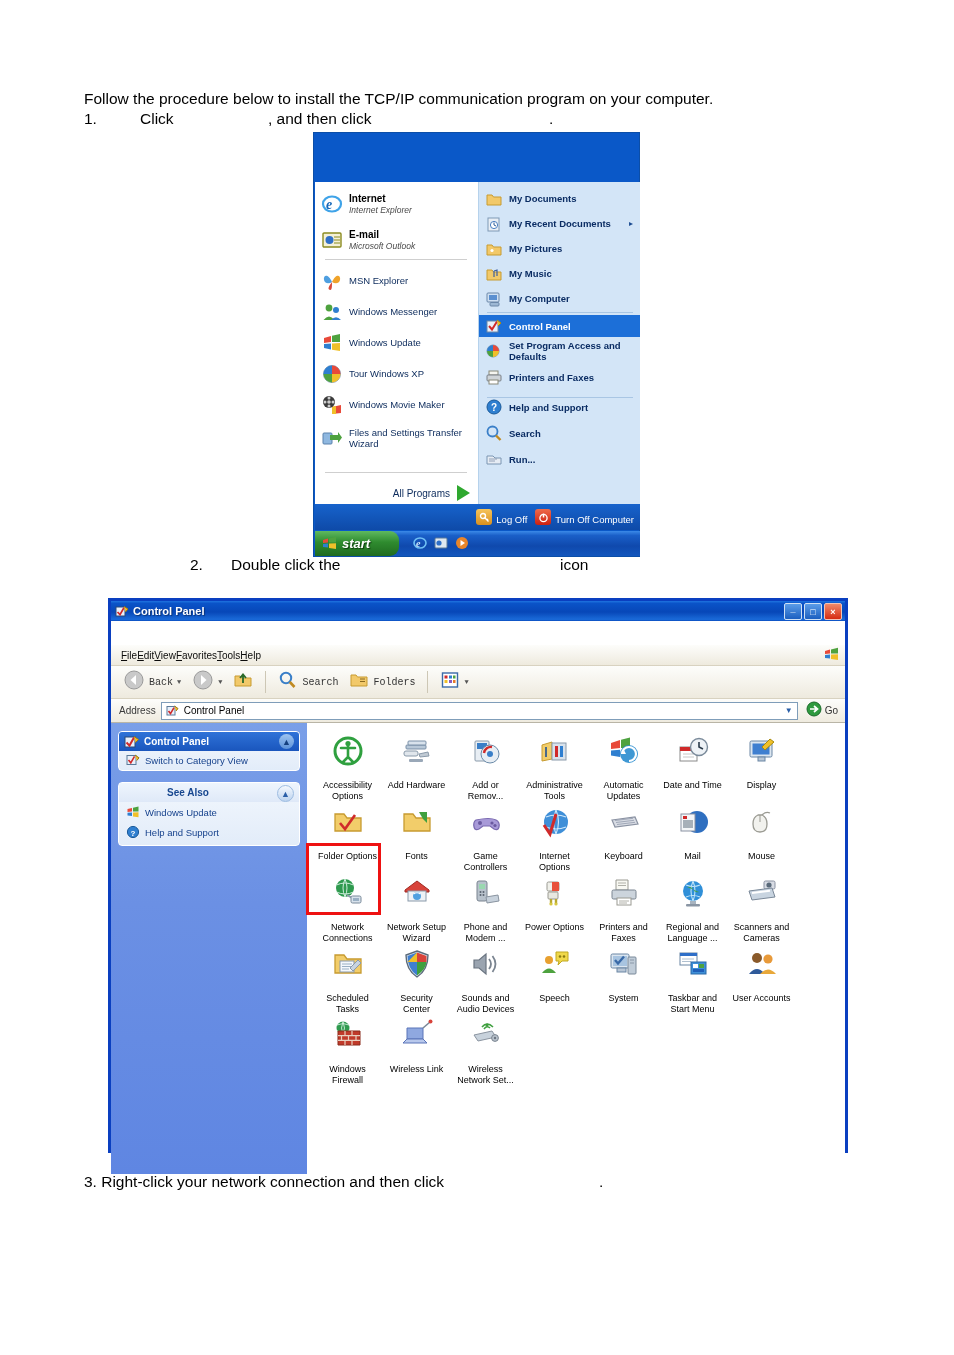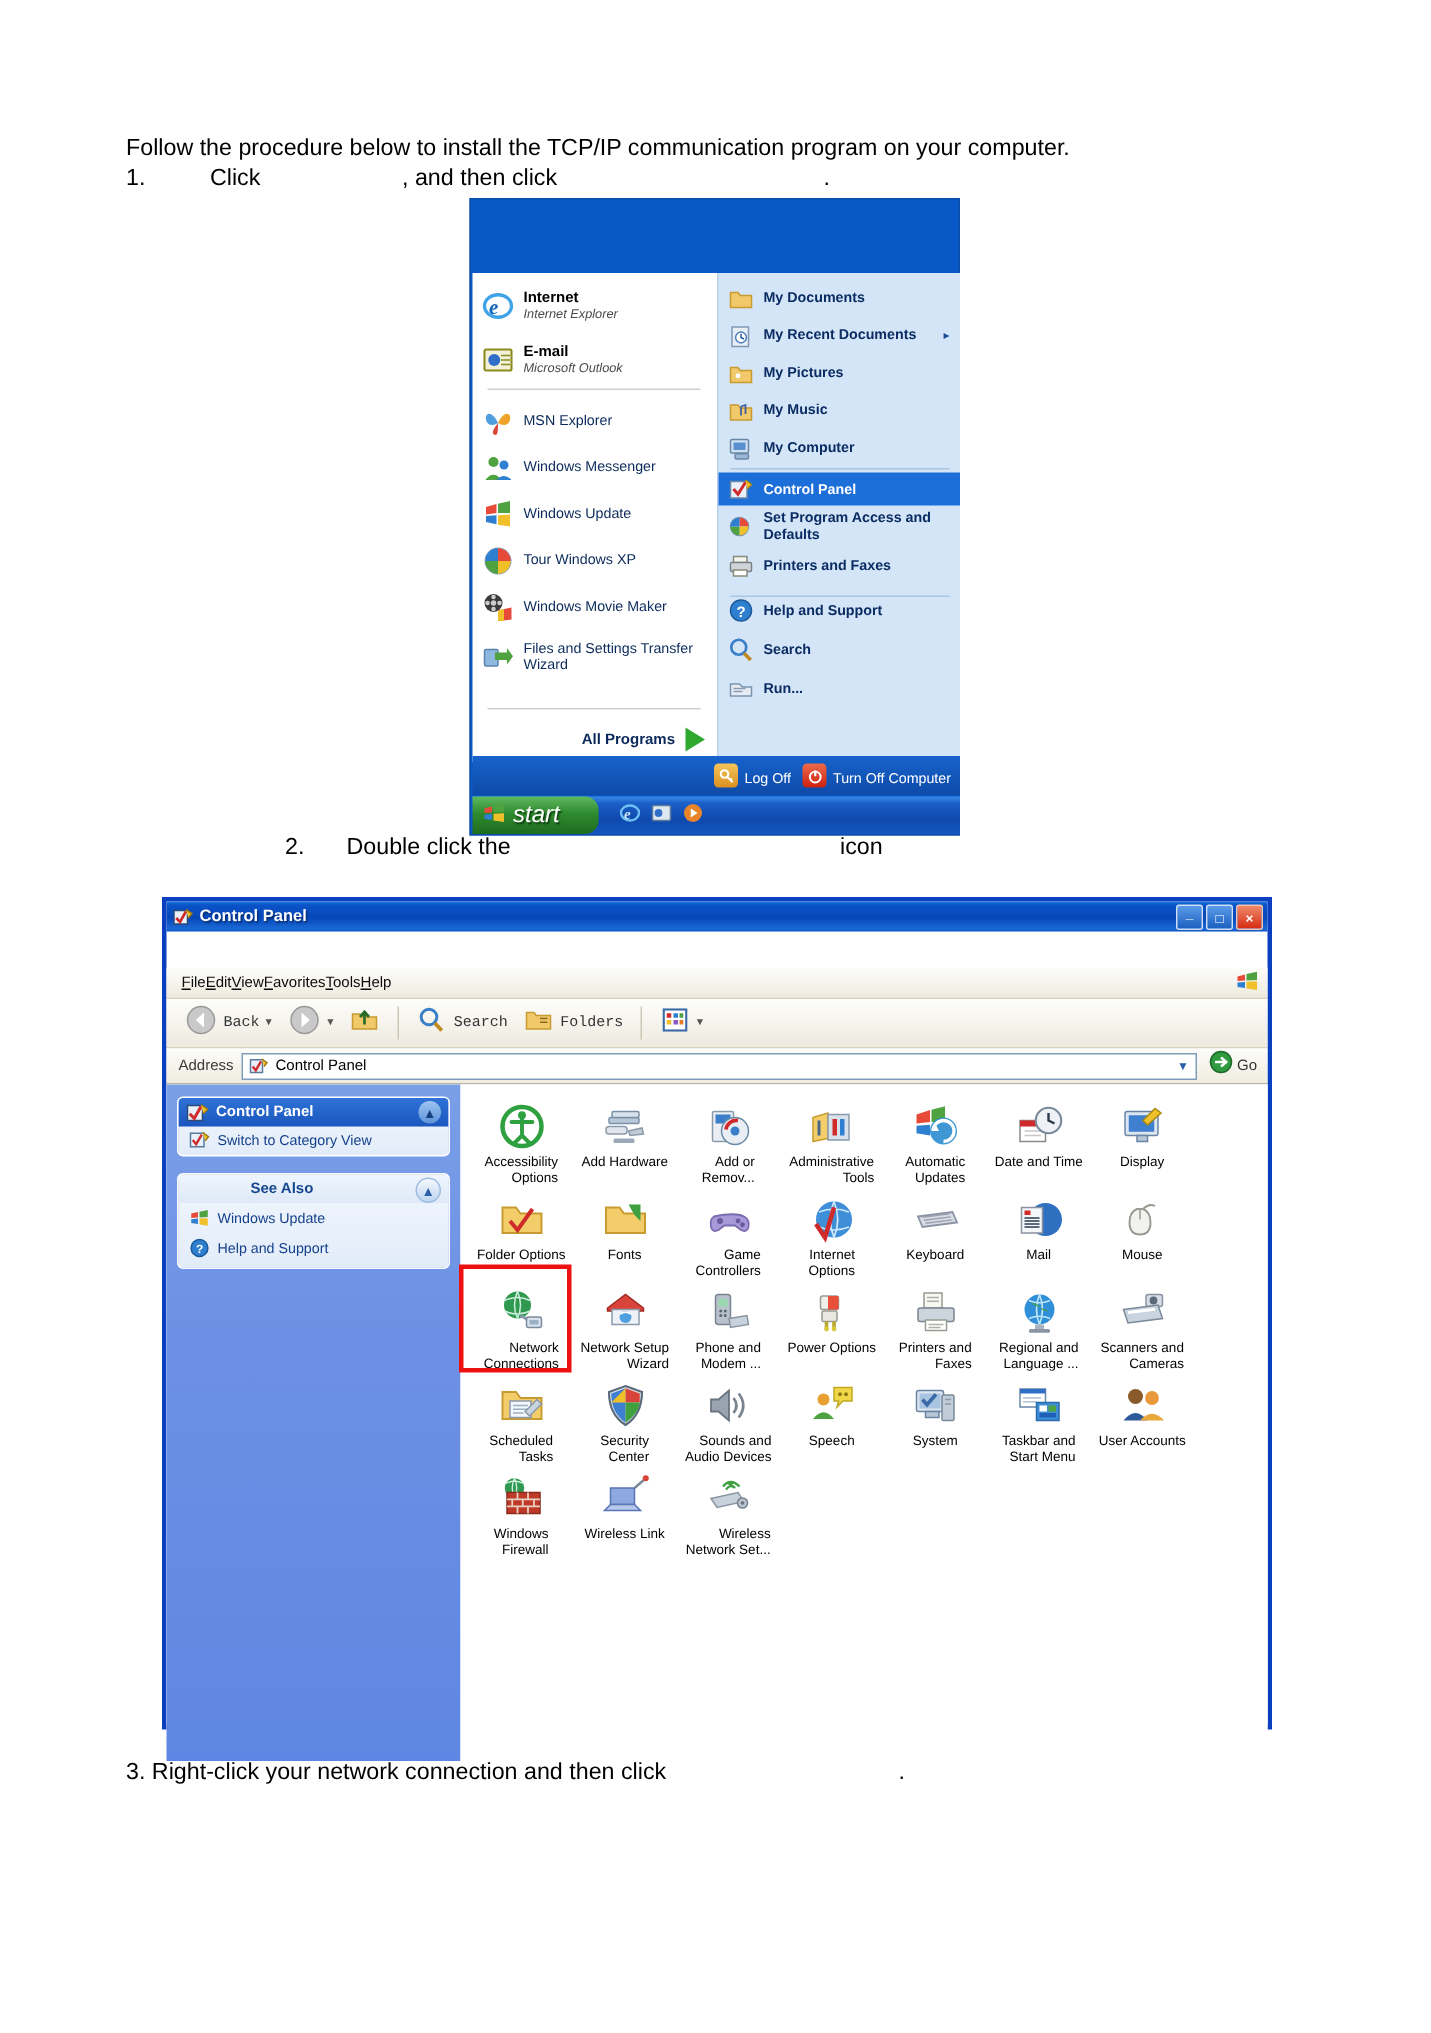--- a/index.html
+++ b/index.html
@@ -67,21 +67,21 @@
   .sm-right .sm-item.sel .lbl{color:#fff;}
   .ico{width:22px;height:22px;flex:0 0 22px;position:relative;}
   .ico.sm{width:18px;height:18px;flex:0 0 18px;}
   .sep-l{position:absolute;left:10px;width:142px;height:1px;background:#cfcfcf;}
   .sep-r{position:absolute;left:8px;width:146px;height:1px;background:#a9c6e4;}
   .allprog{
     position:absolute;left:0;bottom:2px;width:163px;height:26px;
     display:flex;align-items:center;justify-content:flex-end;padding-right:8px;gap:7px;
     box-sizing:border-box;
   }
-  .allprog .lbl{font-weight:bold;font-size:10px;color:#0b2a5b;margin-left:36px;}
+  .allprog .lbl{font-weight:normal;font-size:10px;color:#0b2a5b;margin-left:36px;}
   .tri-green{
     width:0;height:0;border-left:13px solid #2fa82f;
     border-top:8px solid transparent;border-bottom:8px solid transparent;
   }
   .sm-footer{
     position:absolute;left:1px;bottom:26px;width:325px;height:26px;
     background:linear-gradient(180deg,#1763cc,#0e4aa8);
     display:flex;align-items:center;justify-content:flex-end;gap:8px;padding-right:6px;
     box-sizing:border-box;
   }
@@ -91,21 +91,21 @@
     position:absolute;left:1px;bottom:0;width:325px;height:25px;
     background:linear-gradient(180deg,#3b8ae8,#1a5fc8 18%,#0f49ad 60%,#1356bd 100%);
     display:flex;align-items:center;
   }
   .startbtn{
     width:84px;height:25px;
     background:linear-gradient(180deg,#5fb95f,#2f8b2f 45%,#1f6b1f 100%);
     border-radius:0 9px 9px 0;
     display:flex;align-items:center;gap:5px;padding-left:7px;box-sizing:border-box;
   }
-  .startbtn .t{color:#fff;font-weight:normal;font-size:16px;font-style:italic;text-shadow:1px 1px 1px #0d3c0d;}
+  .startbtn .t{color:#fff;font-weight:bold;font-size:13px;font-style:italic;text-shadow:1px 1px 1px #0d3c0d;}
   .qlaunch{display:flex;align-items:center;gap:7px;padding-left:14px;}
 
   
   .cpwin{
     position:absolute;left:108px;top:598px;width:740px;height:555px;
     border:3px solid #0a3fc0;box-sizing:border-box;background:#fff;
   }
   .cp-title{
     height:20px;width:100%;
     background:linear-gradient(180deg,#1f74e0 0%,#0a53c8 12%,#0747b8 55%,#1a6ad8 92%,#0b4ec0 100%);
@@ -180,21 +180,21 @@
   .cp-content{
     flex:1;background:#fff;position:relative;padding:8px 0 0 6px;
     display:flex;flex-wrap:wrap;align-content:flex-start;
   }
   .cpitem{
     width:69px;min-height:62px;
     display:flex;flex-direction:column;align-items:center;
     padding-top:4px;box-sizing:border-box;
   }
   .cpitem .cl{
-    font-size:9px;color:#000;text-align:right;line-height:11px;margin-top:2px;
+    font-size:9px;color:#000;text-align:center;line-height:11px;margin-top:13px;
     white-space:pre-line;
   }
   .cpicon{width:32px;height:32px;position:relative;}
   .redbox{
     position:absolute;left:306px;top:843px;width:75px;height:72px;
     border:3px solid #ee1111;box-sizing:border-box;pointer-events:none;z-index:40;
   }
 </style>
 </head>
 <body>

